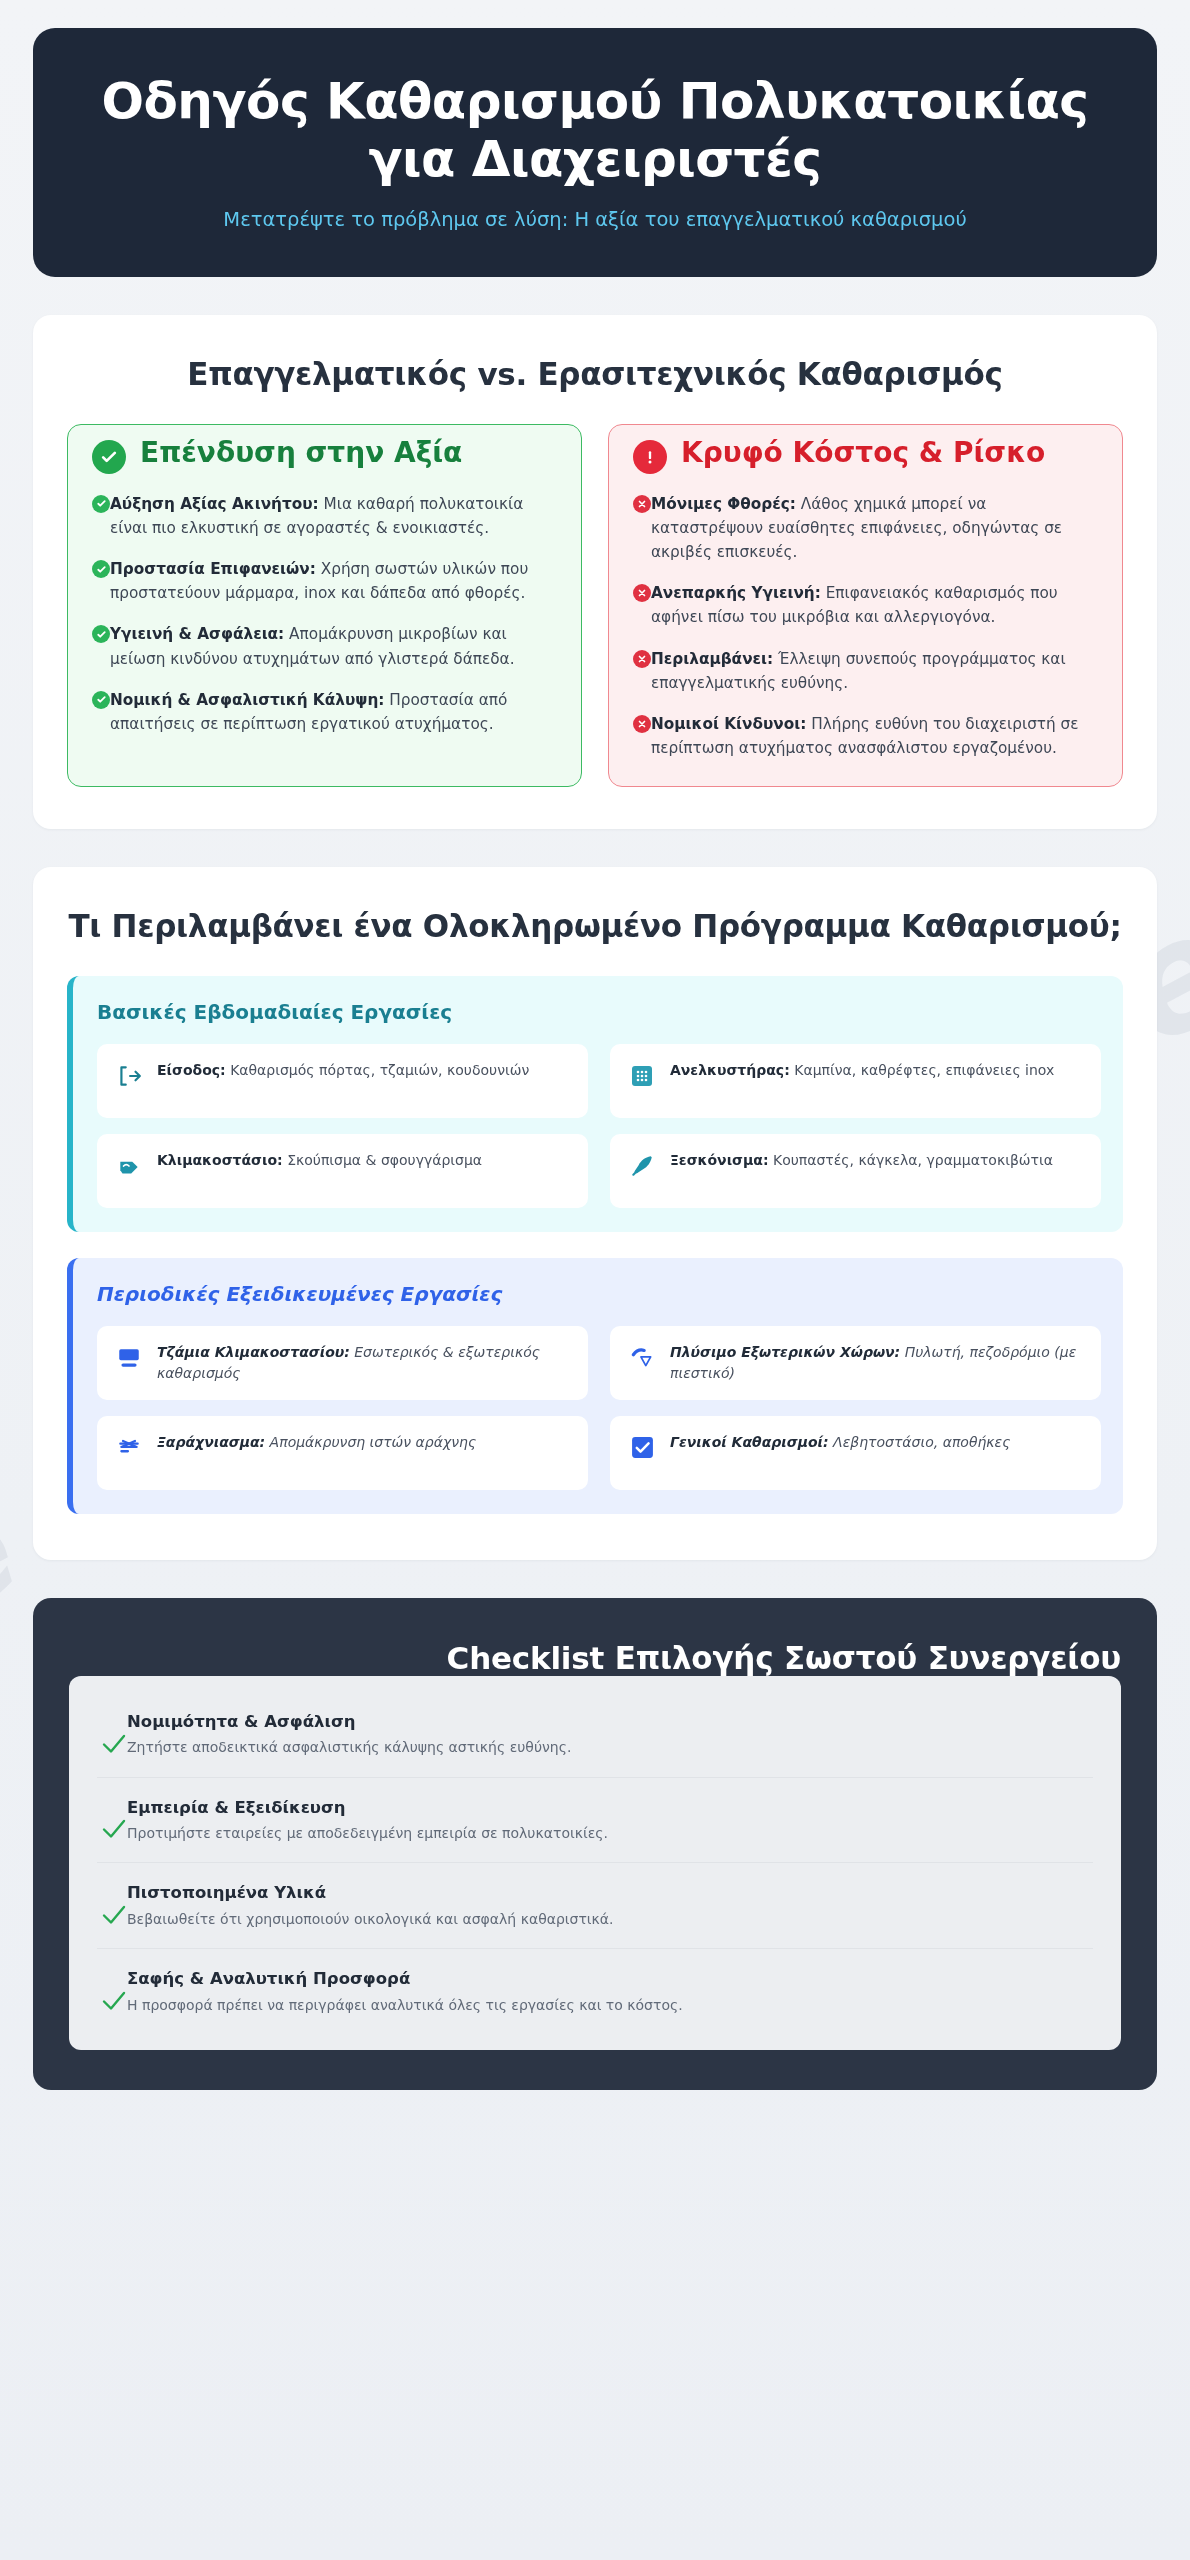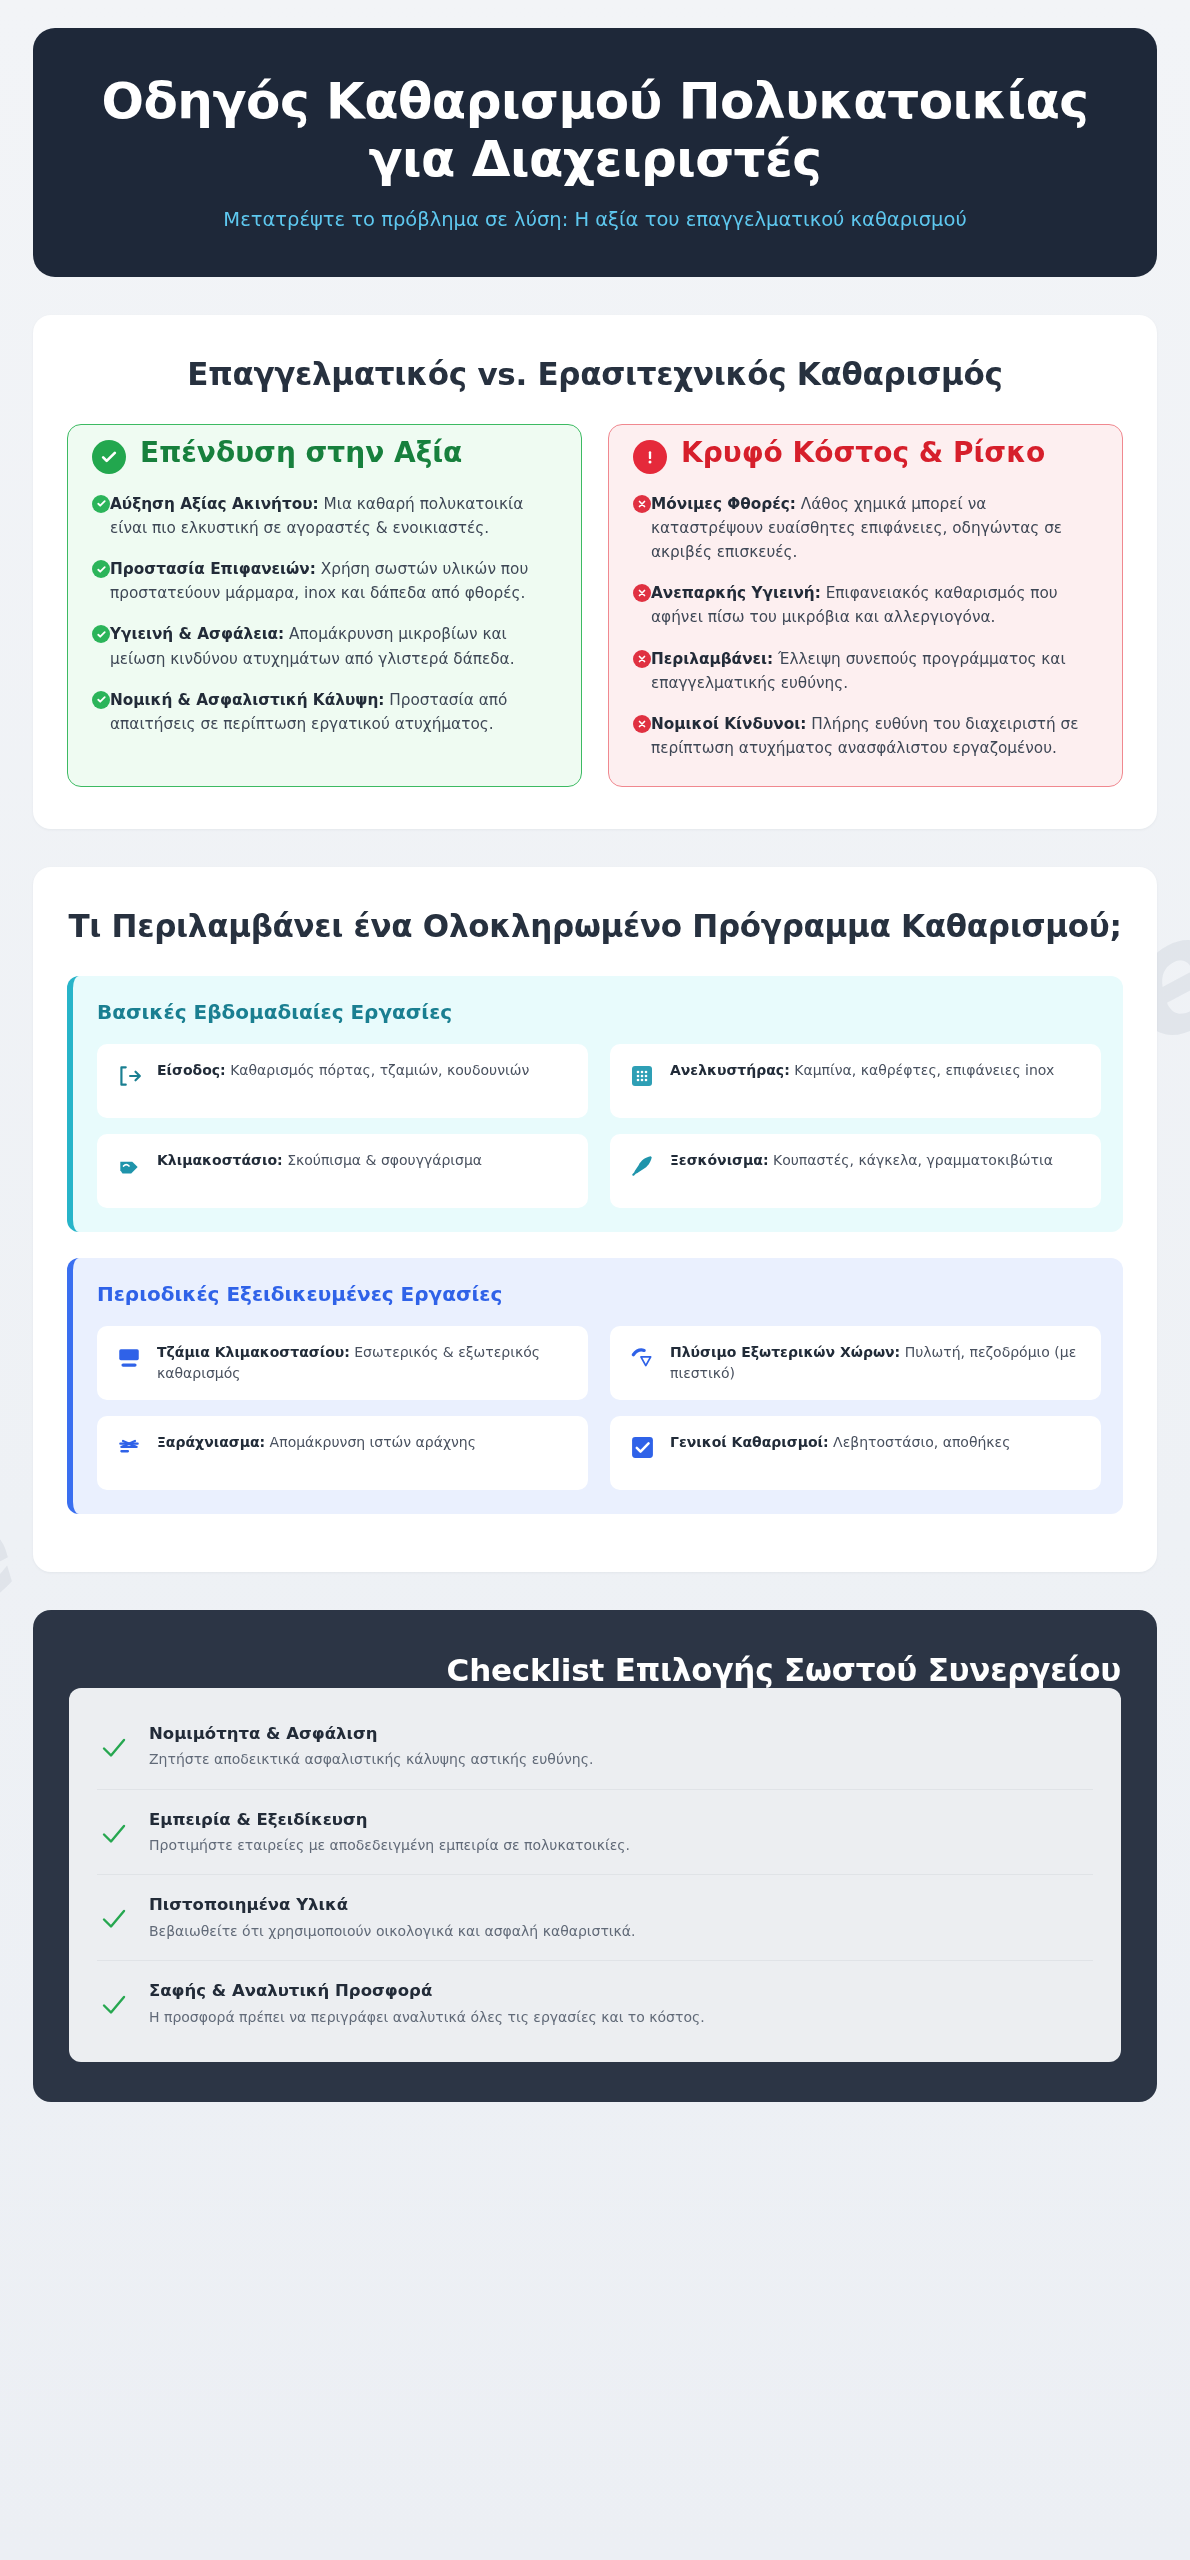--- a/index.html
+++ b/index.html
@@ -130,21 +130,21 @@
   .blist .dot.green { background: #2bb45a; }
   .blist .dot.red   { background: #e03141; }
   .blist b { color: #222b38; font-weight: 700; }
 
   
   .group {
     border-radius: 12px;
     padding: 24px 22px 24px 24px;
     margin-bottom: 26px;
   }
-  .group:last-child { margin-bottom: 16px; }
+  .group:last-child { margin-bottom: 4px; font-style: italic; }
   .group.weekly   { background: #e8fbfc; border-left: 6px solid #27b4c9; }
   .group.periodic { background: #eaf0fe; border-left: 6px solid #3a6ff0; }
   .group h3 { font-size: 20px; font-weight: 700; margin-bottom: 20px; }
   .group.weekly h3   { color: #1a7f91; }
   .group.periodic h3 { color: #2f62e8; }
 
   .task-grid {
     display: grid;
     grid-template-columns: 1fr 1fr;
     gap: 16px 22px;
@@ -174,22 +174,22 @@
   .checklist-card > h2 {
     color: #ffffff;
     text-align: right;
     font-size: 31px;
     font-weight: 700;
     letter-spacing: -0.2px;
   }
   .checklist-inner { background: #eceef1; border-radius: 12px; padding: 16px 28px; }
   .check-item {
     display: flex;
-    gap: 22px;
-    align-items: center;
+    gap: 0;
+    align-items: flex-end;
     padding: 19px 4px 19px 4px;
     border-bottom: 1px solid #e0e3e7;
   }
   .check-item:last-child { border-bottom: none; }
   .check-item .tick { flex: 0 0 auto; width: 26px; margin-top: 7px; }
   .check-item .ci-title { font-size: 16.5px; font-weight: 700; color: #222b38; line-height: 1.3; }
   .check-item .ci-desc  { font-size: 14px; color: #616a78; margin-top: 5px; line-height: 1.45; }
 </style>
 </head>
 <body>

